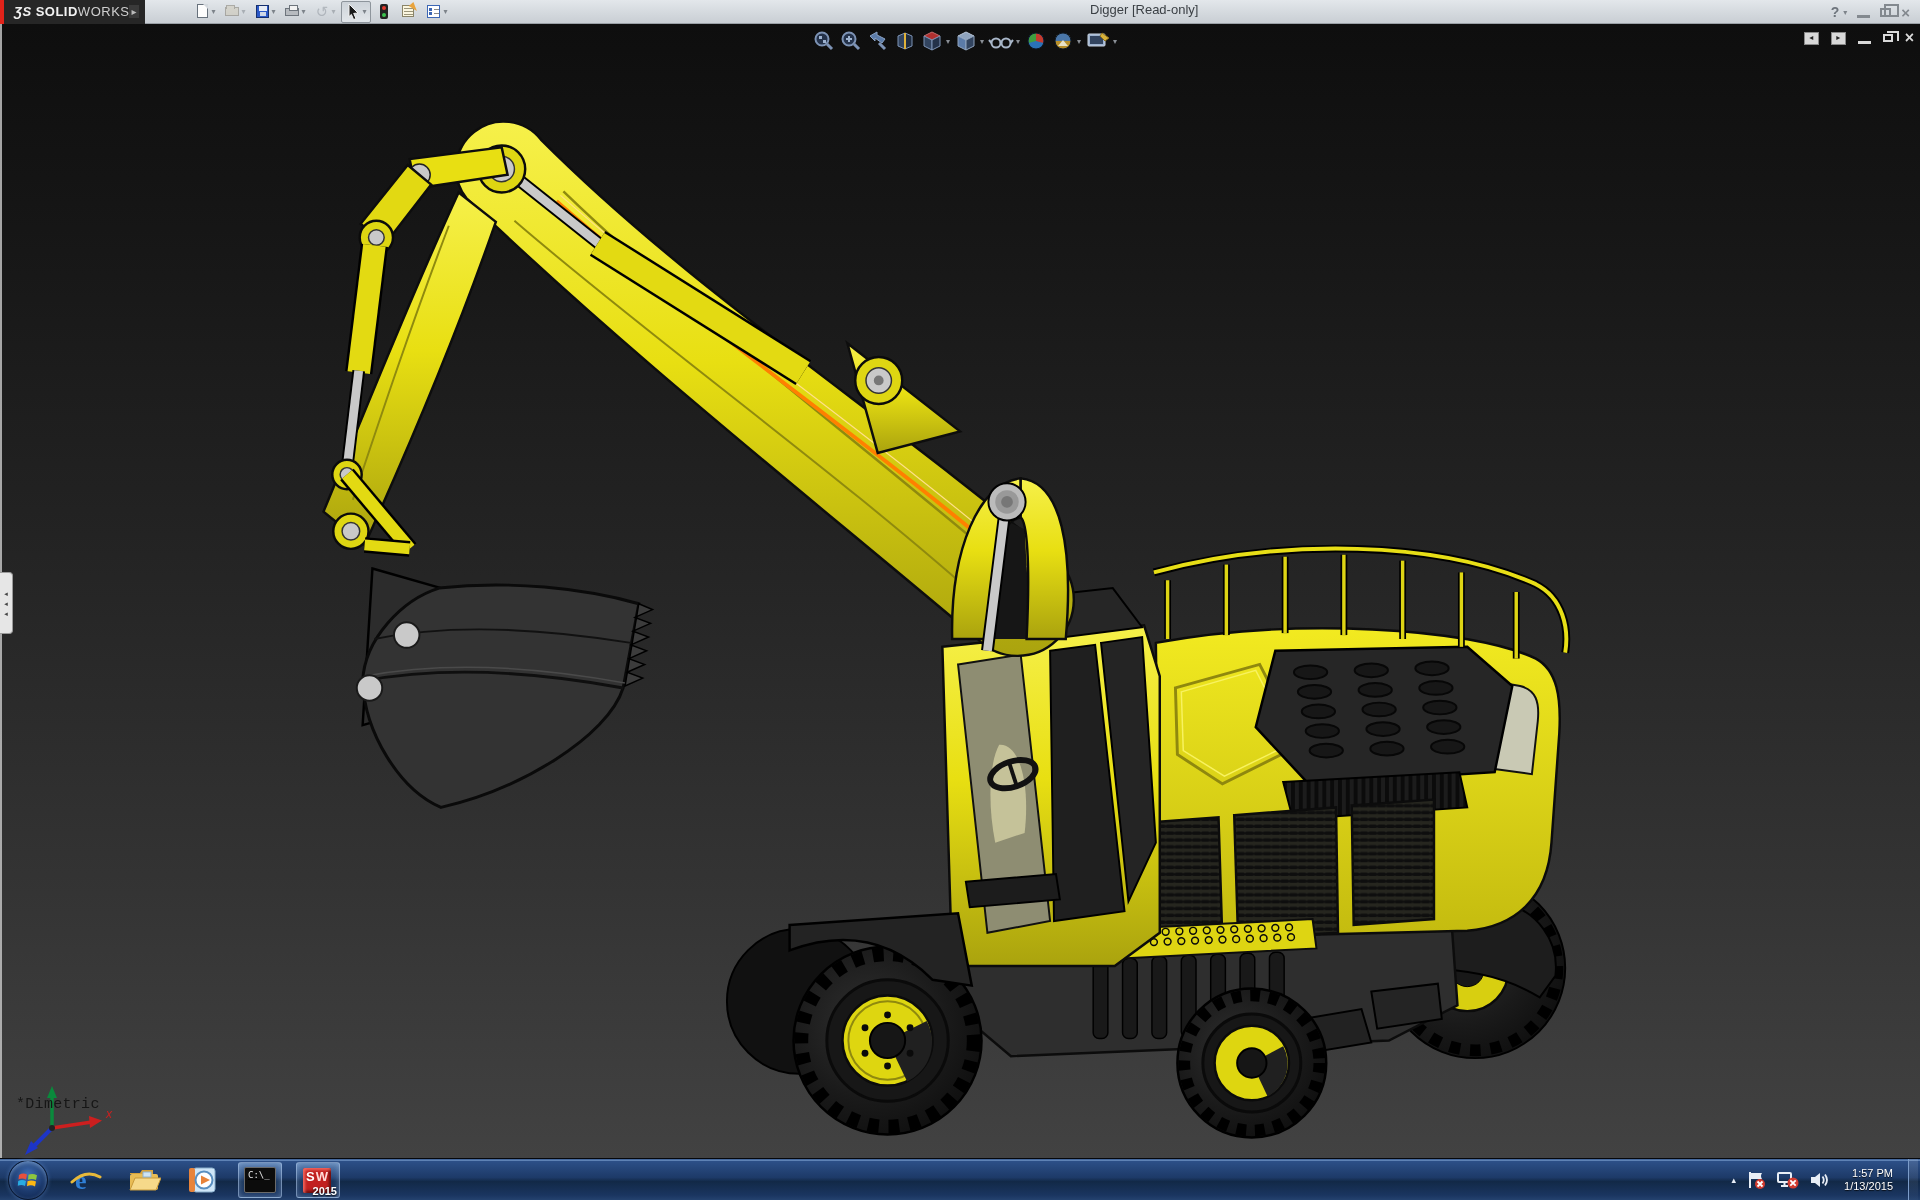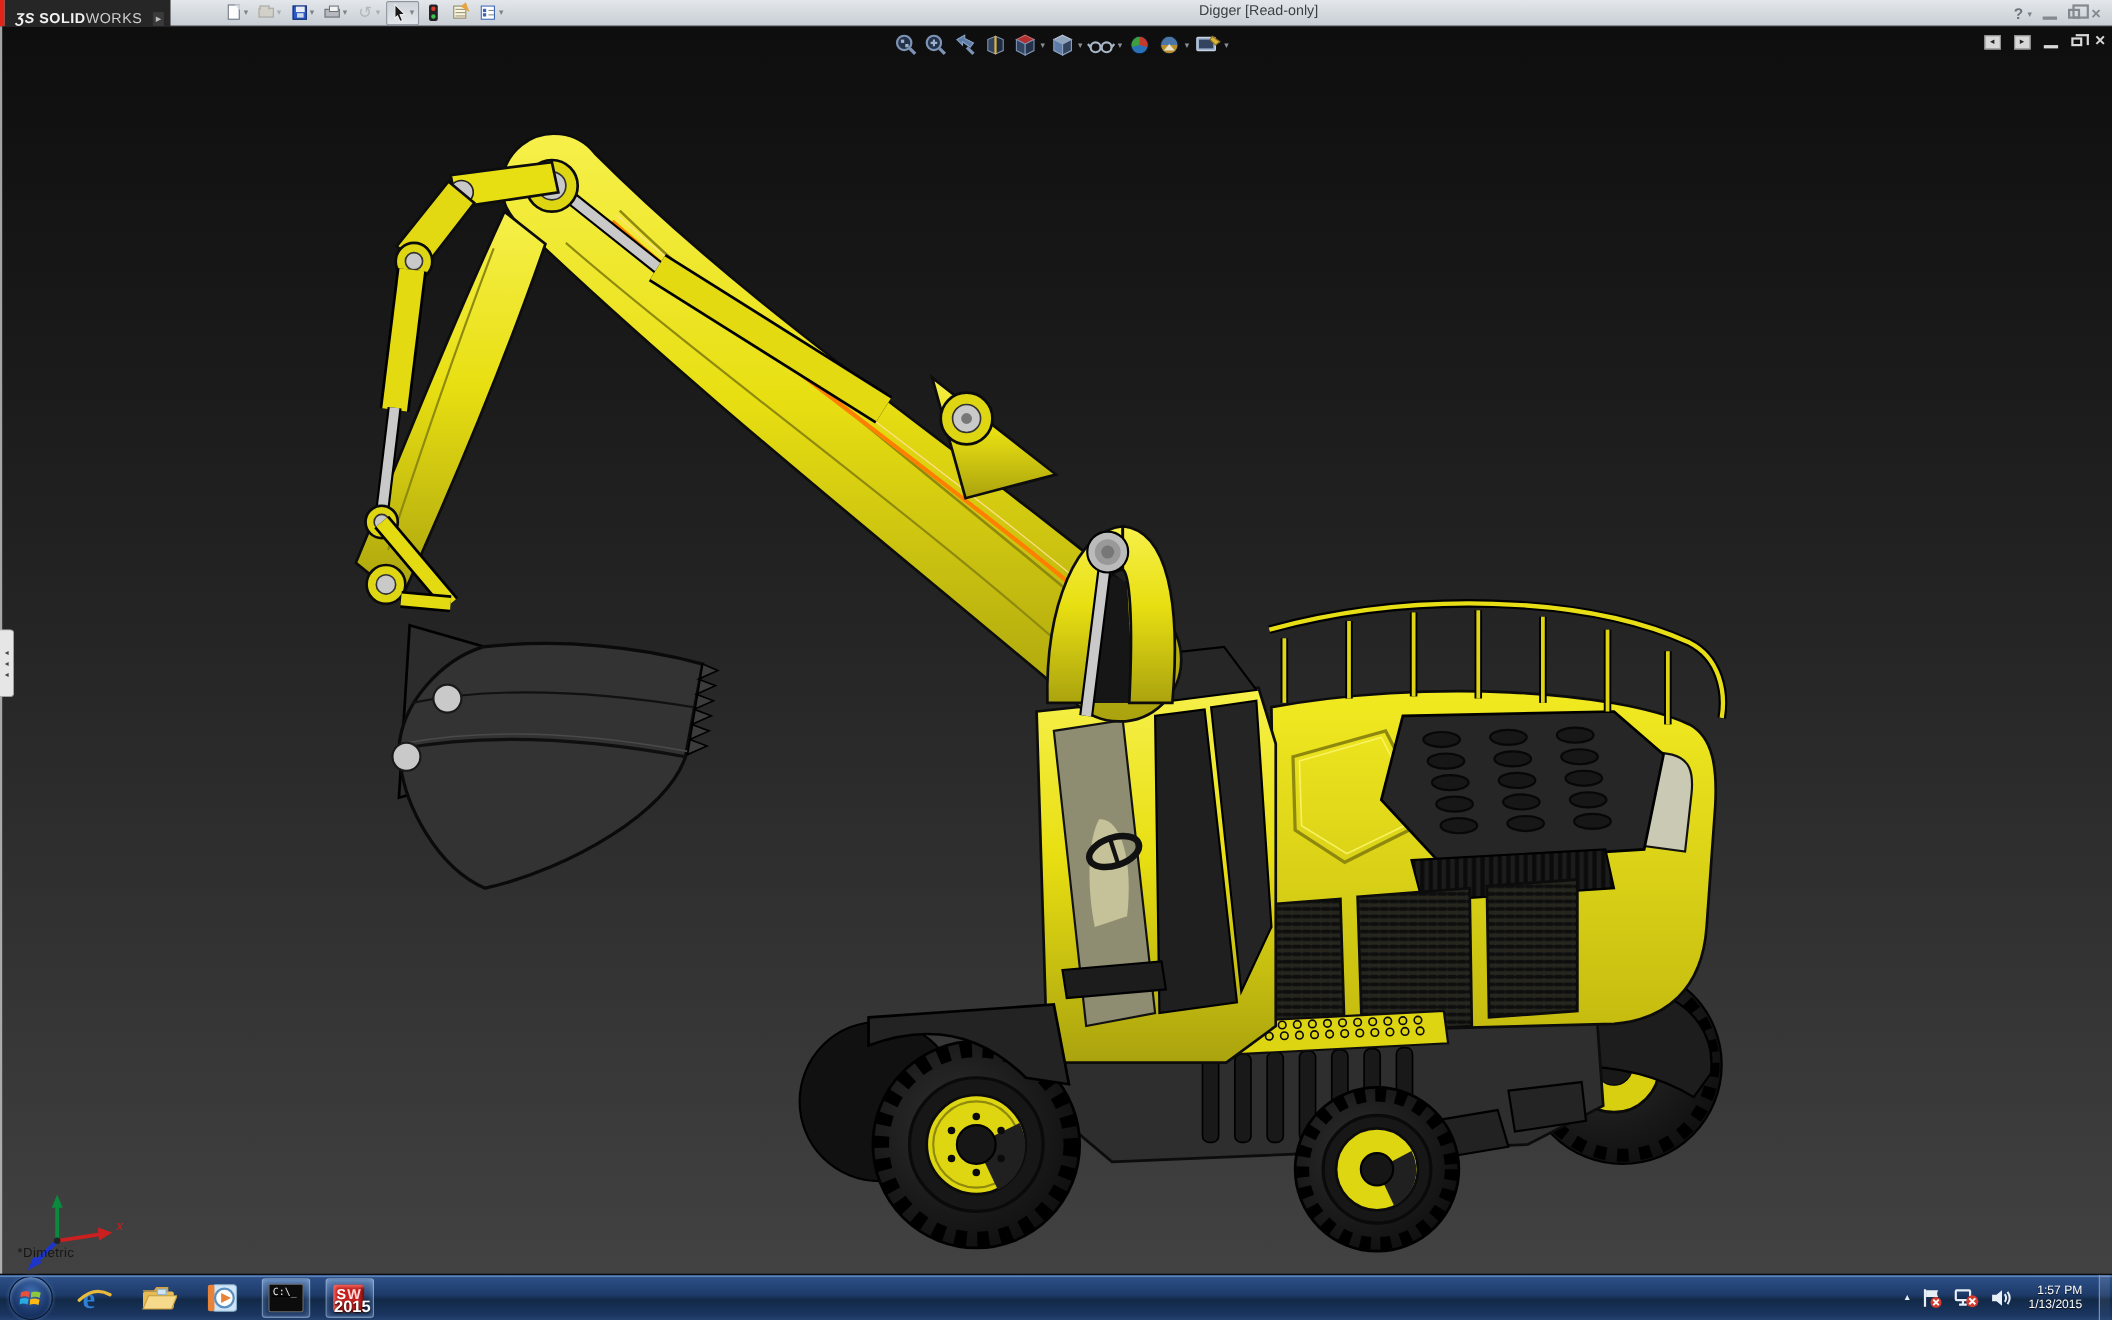--- a/index.html
+++ b/index.html
@@ -5,21 +5,21 @@
   * { margin:0; padding:0; box-sizing:border-box; }
   html,body { width:1920px; height:1200px; overflow:hidden; background:#2b2b2b;
               font-family:"Liberation Sans","DejaVu Sans",sans-serif; }
 
   
   .titlebar { position:relative; height:24px; width:100%;
     background:linear-gradient(#e3e7eb,#d3d8dd 60%,#c9ced4);
     border-bottom:1px solid #9aa0a6; display:flex; align-items:center; }
   .accent-strip { position:absolute; left:0; top:0; width:4px; height:24px; background:#e2231a; }
   .logo-block { height:24px; margin-left:4px; padding:0 6px 0 10px; background:#262626;
-    display:flex; align-items:flex-end; gap:10px; }
+    display:flex; align-items:center; gap:0; }
   .logo-text { color:#f2f2f2; font-size:13px; letter-spacing:.5px; white-space:nowrap; }
   .logo-text .pfx { font-style:italic; font-weight:bold; margin-right:4px; }
   .logo-text .bold { font-weight:bold; }
   .logo-text .light { font-weight:normal; color:#cfcfcf; }
   .logo-chevron { color:#bbb; font-size:10px; background:#3a3a3a; padding:1px 2px; }
 
   .tb-tools { display:flex; align-items:center; margin-left:46px; gap:2px; }
   .tb-item { display:flex; align-items:center; gap:1px; padding:0 3px; height:22px; }
   .tb-item .drop { font-size:8px; color:#7d838a; }
   .tb-item.disabled { opacity:.5; }
@@ -94,21 +94,21 @@
   .pane-btn { width:15px; height:13px; background:#d8d8d8; border:1px solid #888;
     display:flex; align-items:center; justify-content:center; }
   .pane-btn span { font-size:8px; color:#222; line-height:8px; }
   .doc-min { width:13px; height:3px; background:#d8d8d8; margin-top:8px; }
   .doc-restore { width:10px; height:8px; border:2px solid #d8d8d8; position:relative; }
   .doc-restore:before { content:""; position:absolute; left:2px; top:-5px; width:10px; height:8px;
     border:2px solid #d8d8d8; border-bottom:none; border-left:none; }
   .doc-close { color:#d8d8d8; font-size:16px; font-weight:bold; line-height:14px; }
 
   .triad { position:absolute; left:18px; top:1058px; }
-  .view-label { position:absolute; left:16px; top:1108px; font-size:12px; color:#161616; letter-spacing:.3px; }
+  .view-label { position:absolute; left:16px; top:1072px; font-size:15px; color:#161616; letter-spacing:.3px;font-family:Liberation Mono, monospace; }
 
   
   .taskbar { position:relative; height:42px; width:100%;
     background:linear-gradient(#4a6ea3 0%,#2c4f87 6%,#1d3a68 45%,#122947 55%,#1a3560 88%,#24426f 100%);
     border-top:1px solid #05070c; display:flex; align-items:center; }
   .taskbar:before { content:""; position:absolute; left:0; top:1px; width:100%; height:1px; background:#6f93c4; opacity:.7; }
   .tk-apps { display:flex; align-items:center; height:100%; padding-left:8px; gap:14px; }
   .tk-btn { width:44px; height:36px; display:flex; align-items:center; justify-content:center; border-radius:3px; }
   .tk-btn.open { border:1px solid rgba(190,215,245,.55);
     background:linear-gradient(rgba(150,190,235,.45),rgba(60,100,160,.25) 50%,rgba(25,55,105,.35));
@@ -119,21 +119,21 @@
     display:flex; align-items:center; justify-content:center; }
 
   .cmd-ico { width:32px; height:26px; background:#0c0c0c; border:1px solid #6a6a6a; border-radius:2px;
     font-family:"DejaVu Sans Mono","Liberation Mono",monospace; font-size:9px; color:#e8e8e8;
     padding:2px 0 0 3px; text-align:left; }
   .sw-ico { width:34px; height:30px; position:relative; }
   .sw-cube { position:absolute; left:2px; top:3px; width:28px; height:25px; background:#c1201f;
     border-radius:2px; box-shadow:inset 2px 2px 3px rgba(255,120,110,.8), inset -2px -2px 3px rgba(90,10,10,.9); }
   .sw-cube .sw-s { position:absolute; left:3px; top:1px; color:#fff; font-weight:bold; font-size:13px; }
   .sw-cube .sw-w { position:absolute; right:3px; top:1px; color:#ffd9d6; font-weight:bold; font-size:13px; }
-  .sw-year { position:absolute; right:-2px; bottom:-2px; color:#fff; font-weight:bold; font-size:15px;
+  .sw-year { position:absolute; right:-2px; bottom:-2px; color:#fff; font-weight:bold; font-size:11px;
     text-shadow:0 1px 2px #000; }
 
   .tk-tray { position:absolute; right:0; top:0; height:100%; display:flex; align-items:center; gap:9px;
     padding-right:2px; }
   .tray-chevron { color:#e8eef6; font-size:9px; }
   .tk-clock { text-align:right; color:#fff; font-size:11px; line-height:13px; margin-left:4px;
     text-shadow:0 1px 1px rgba(0,0,0,.8); }
   .show-desktop { width:10px; height:42px; margin-left:6px; border-left:1px solid #7b9cc9;
     background:linear-gradient(rgba(255,255,255,.12),rgba(255,255,255,.02)); }
 </style>

